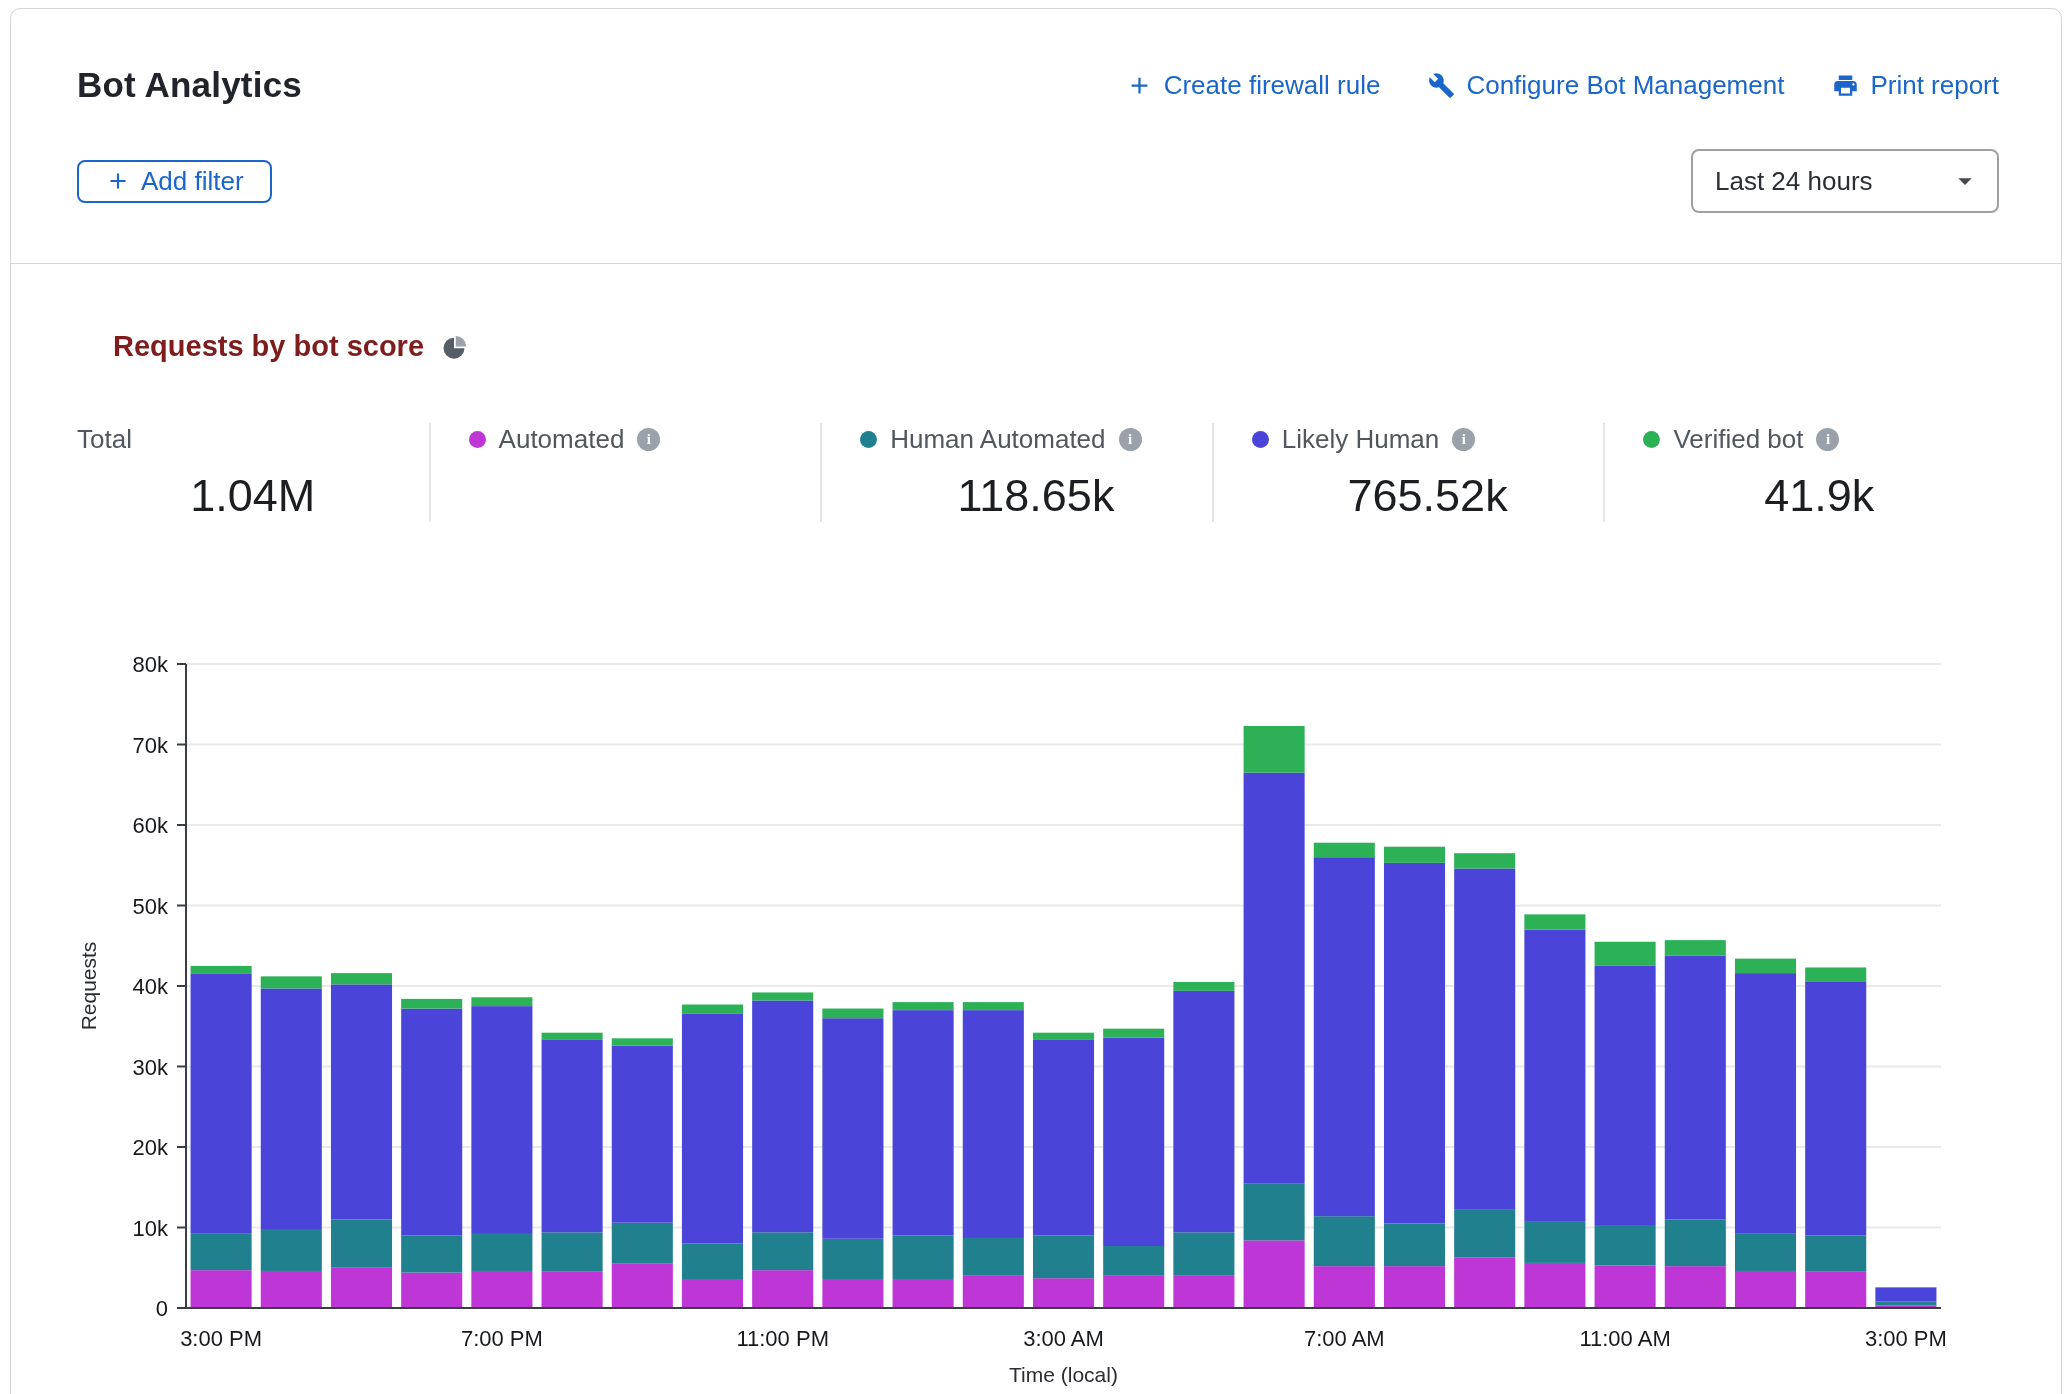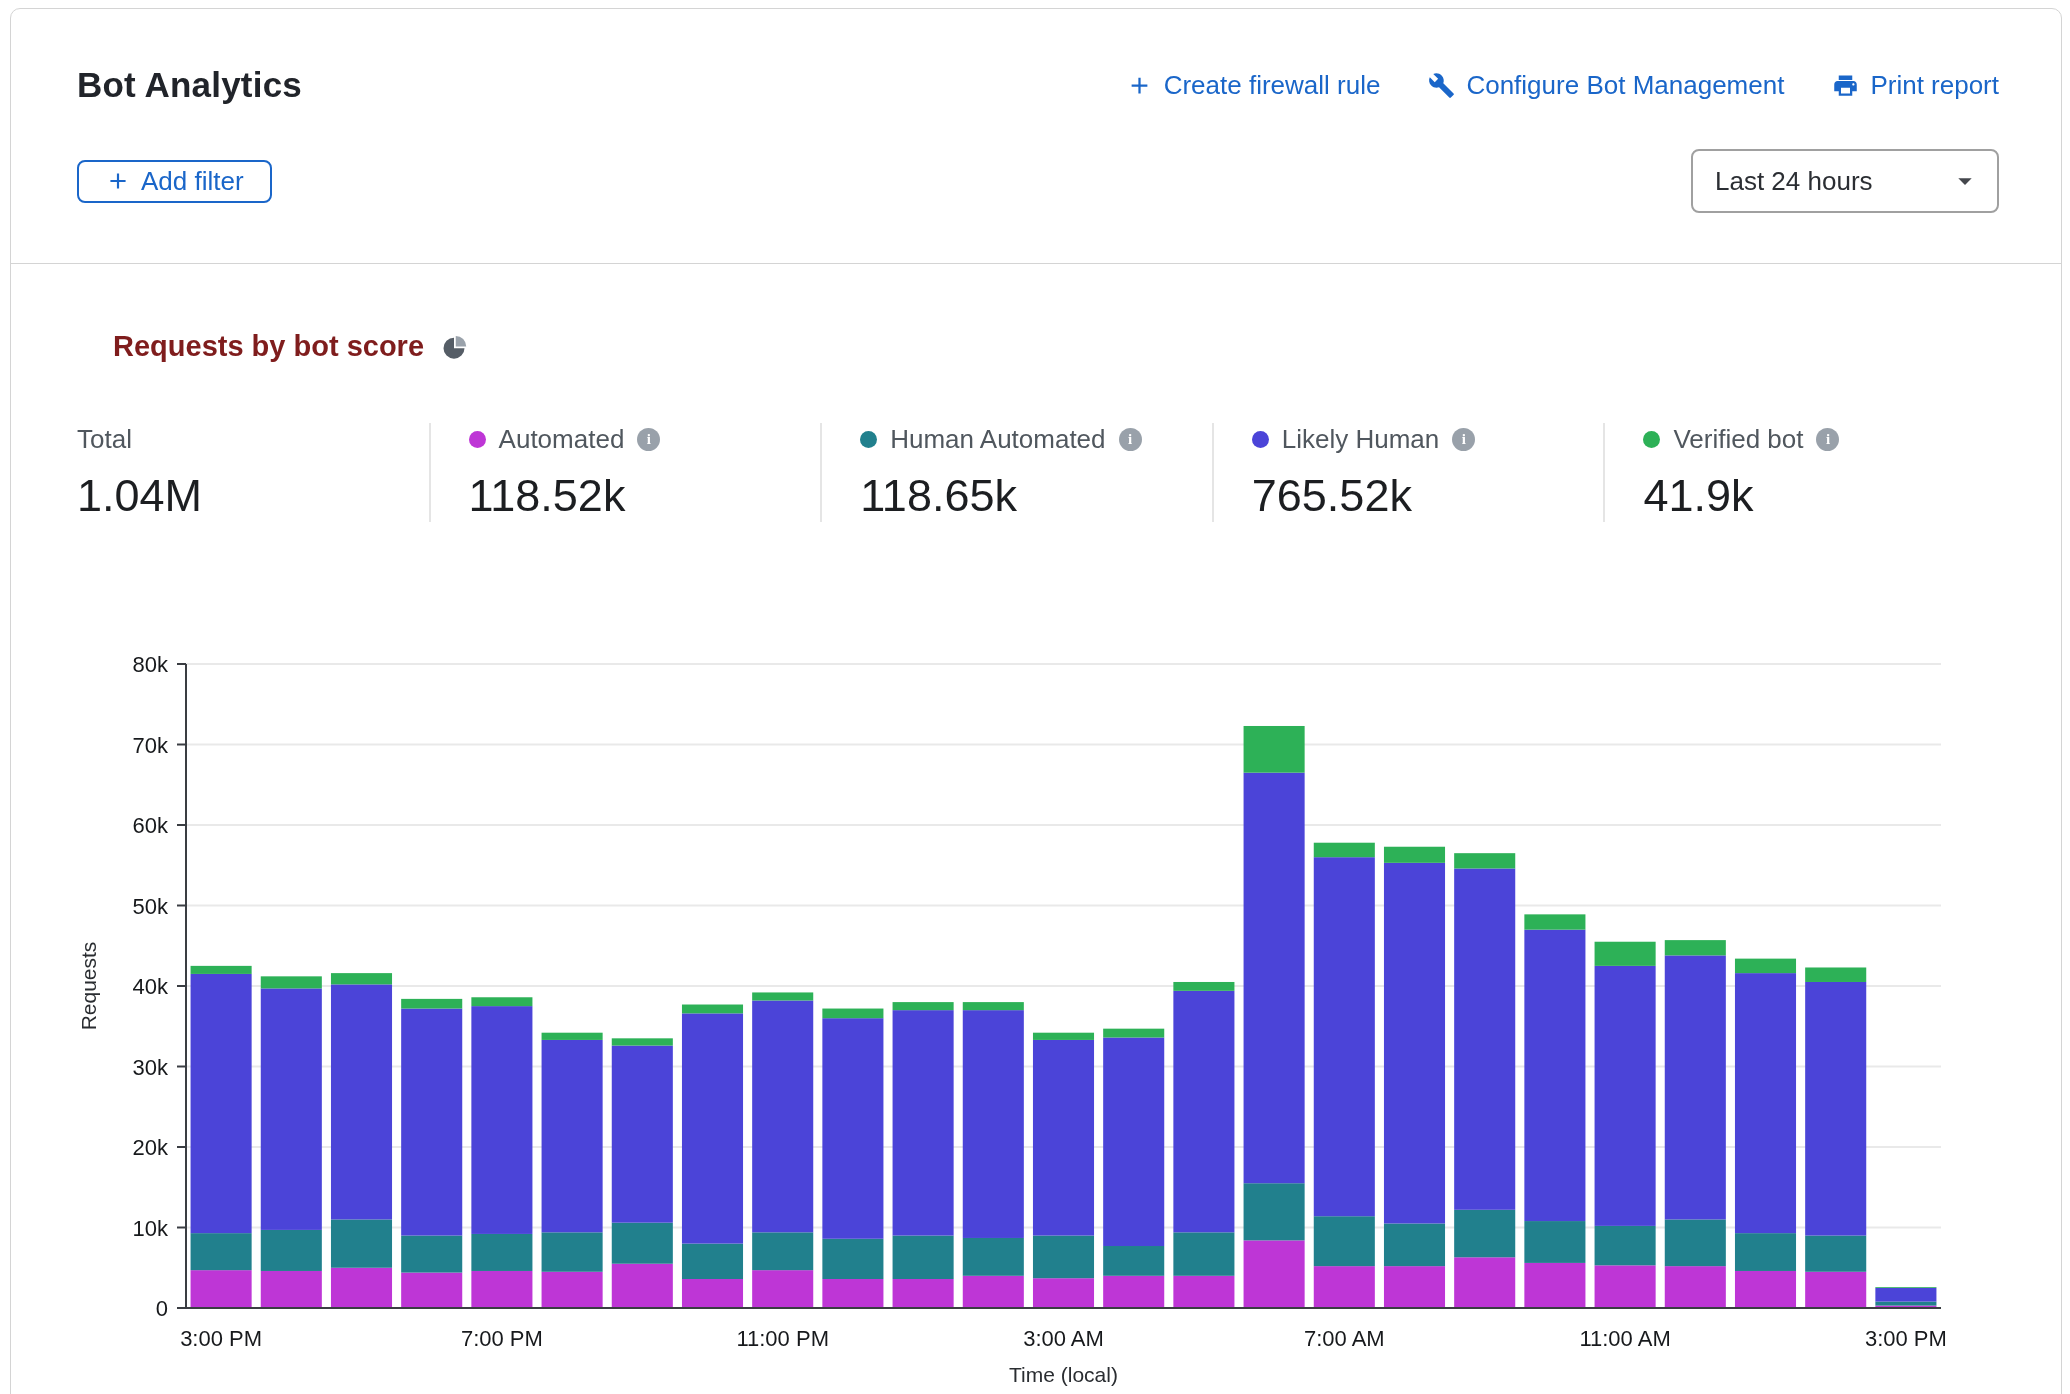--- a/index.html
+++ b/index.html
@@ -47,21 +47,21 @@
     display: flex; align-items: center; justify-content: space-between;
     padding: 0 16px 0 22px;
     font-size: 26px; color: #2b2e33; cursor: pointer; background: #fff;
   }
   .time-select svg { width: 32px; height: 32px; fill: #44474c; display: block; }
   .content { padding: 0 66px; margin-top: 66px; }
   .section-title-row { display: flex; align-items: center; gap: 16px; }
   .section-title { font-size: 29px; font-weight: 700; color: #7f1d1d; margin-left: 36px; }
   .pie-icon svg { width: 28px; height: 28px; display: block; }
   .stats-row { display: flex; margin-top: 60px; }
-  .stat { flex: 1; border-left: 2px solid #e5e5e5; padding-left: 38px; }
+  .stat { flex: 1; border-left: 2px solid #e5e5e5; padding-left: 38px; text-align: center; }
   .stat:first-child { border-left: none; padding-left: 0; }
   .stat-top { display: flex; align-items: center; gap: 13px; height: 32px; color: #50575e; font-size: 26px; }
   .dot { width: 17px; height: 17px; border-radius: 50%; background: #ccc; flex: 0 0 auto; }
   .info-icon {
     width: 23px; height: 23px; border-radius: 50%;
     background: #99a1aa; color: #fff;
     display: inline-flex; align-items: center; justify-content: center;
     font-size: 15px; font-weight: 700; cursor: pointer; flex: 0 0 auto;
     font-family: "Liberation Serif", serif;
   }
@@ -141,21 +141,20 @@
           <span>Total</span>
         </div>
         <div class="stat-value">1.04M</div>
       </div>
       <div class="stat">
         <div class="stat-top">
           <span class="dot" style="background-color: rgb(190, 54, 214);"></span>
           <span>Automated</span>
           <span class="info-icon"></span>
         </div>
-        <div class="stat-value">118.52k</div>
       </div>
       <div class="stat">
         <div class="stat-top">
           <span class="dot" style="background-color: rgb(33, 128, 141);"></span>
           <span>Human Automated</span>
           <span class="info-icon"></span>
         </div>
         <div class="stat-value">118.65k</div>
       </div>
       <div class="stat">

